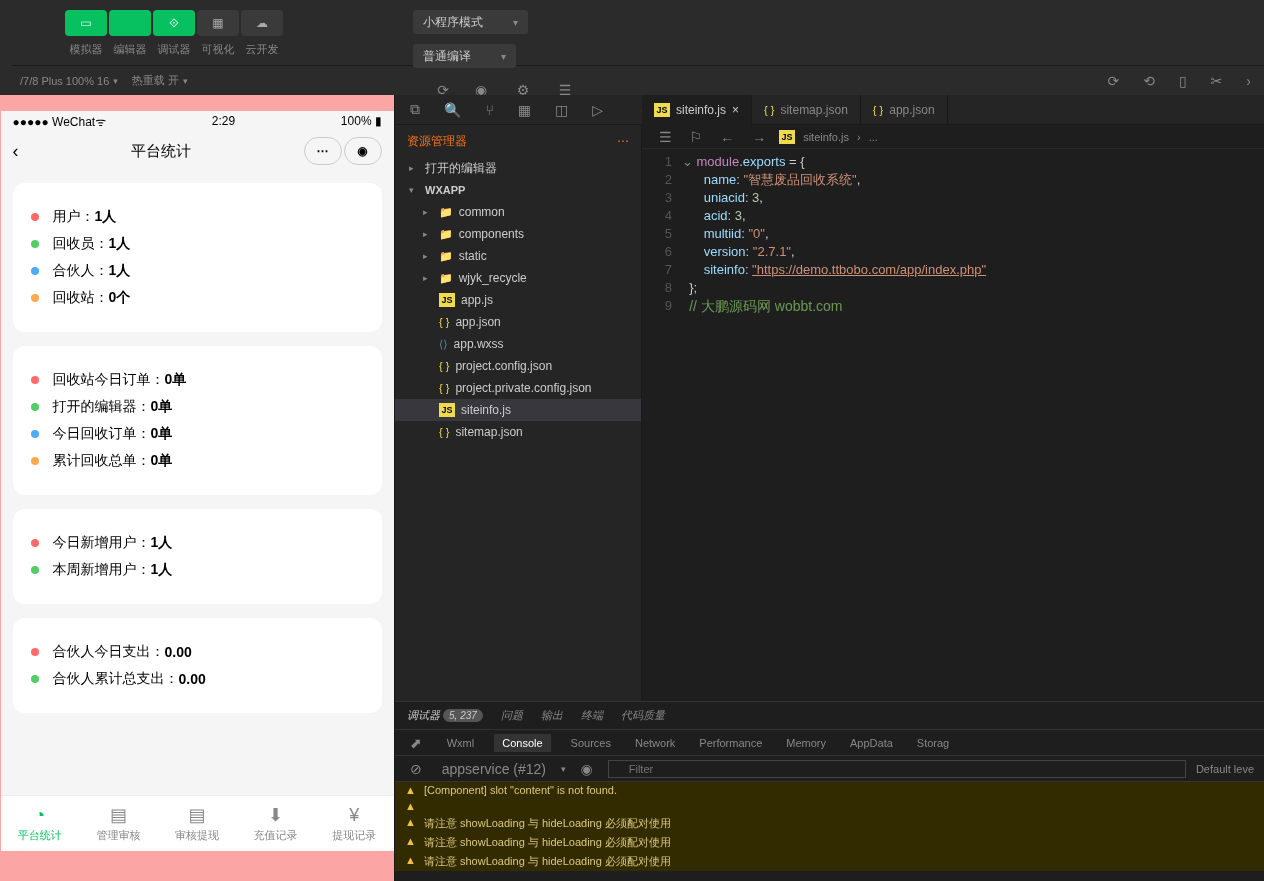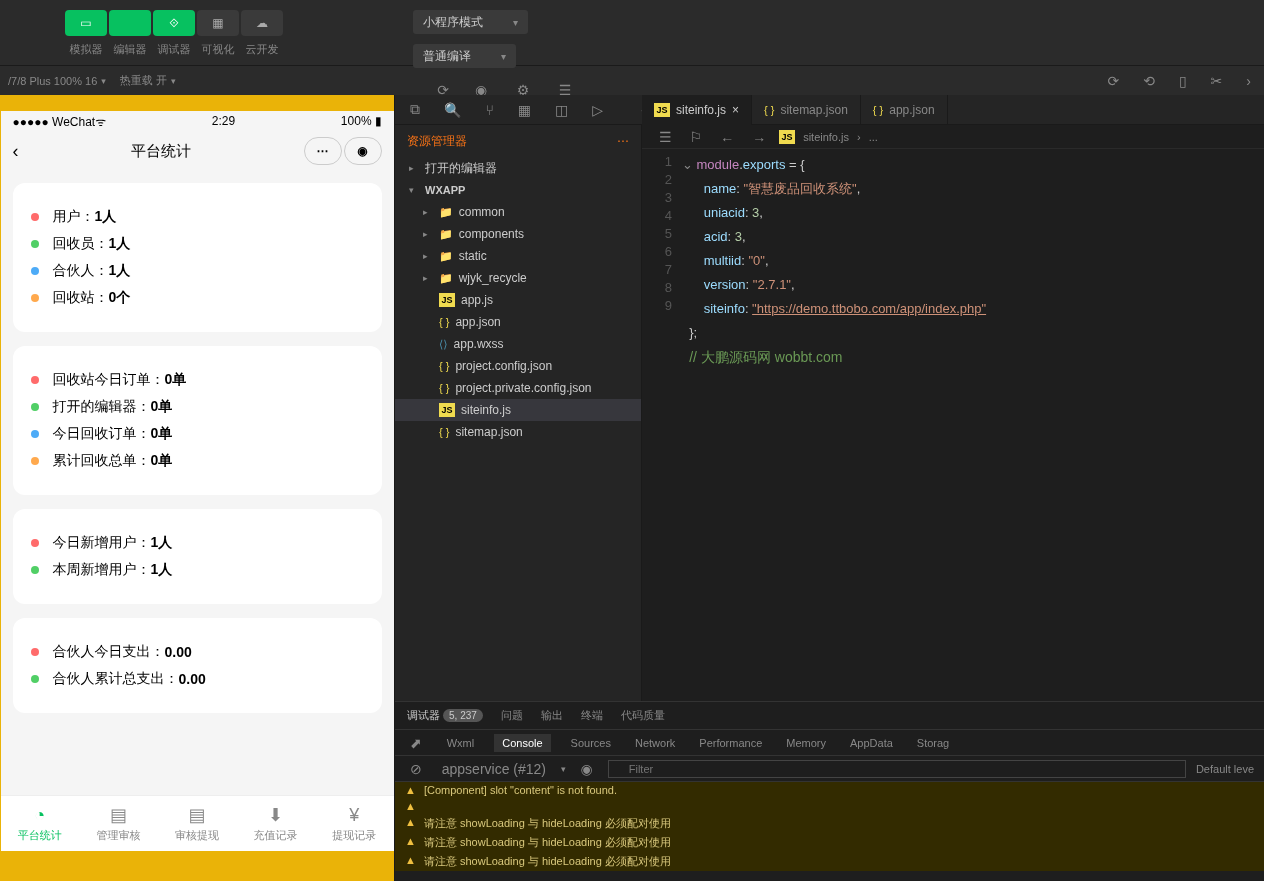--- a/index.html
+++ b/index.html
@@ -11,28 +11,28 @@
 .tbbtn.d { background:#3a3a3a; }
 .tblabel { font-size:11px; color:#888; margin-top:6px; text-align:center; width:42px; }
 .tbcol { display:flex; flex-direction:column; align-items:center; }
 .topcenter { display:flex; gap:10px; margin-left:130px; align-items:flex-start;flex-direction:column; }
 .dropdown { background:#3a3a3a; height:24px; padding:4px 10px; font-size:12px; color:#ccc; border-radius:3px; display:flex; align-items:center; gap:30px; cursor:pointer; }
 .dropdown::after { content:"▾"; font-size:10px; color:#888; }
 .iconbar { display:flex; gap:2px; margin-left:12px; }
 .ibcol { display:flex; flex-direction:column; align-items:center; }
 .ibbtn { width:36px; height:24px; display:flex; align-items:center; justify-content:center; color:#888; cursor:pointer; font-size:14px; }
 .iblabel { font-size:11px; color:#888; margin-top:4px; }
-.substrip { height:30px; background:#2b2b2b; border-top:1px solid #1a1a1a; display:flex; align-items:center; padding:8px 8px; font-size:11px; color:#888; gap:14px; }
+.substrip { height:30px; background:#2b2b2b; border-top:1px solid #1a1a1a; display:flex; align-items:center; padding:8px 8px; font-size:11px; color:#888; gap:14px;margin-left:12px; }
 .substrip .dd { cursor:pointer; display:flex; align-items:center; gap:4px; }
 .substrip .dd::after { content:"▾"; font-size:9px; }
 .spacer { flex:1; }
 .iconbtn { cursor:pointer; color:#888; font-size:14px; padding:0 5px; }
 .main { display:flex; height:786px; }
 
-.simwrap { width:395px; height:100%; background:#eab308; display:flex; flex-direction:column; align-items:center; border-right:1px solid #1a1a1a; }
+.simwrap { width:395px; height:100%; background:#fca5a5; display:flex; flex-direction:column; align-items:center; border-right:1px solid #1a1a1a; }
 .phone { width:393px; background:#f5f5f5; display:flex; flex-direction:column; margin-top:16px; height:740px; overflow:hidden; }
 .phstatus { height:20px; display:flex; align-items:center; justify-content:space-between; padding:0 12px; font-size:12px; color:#000; background:#f5f5f5; }
 .phnav { height:40px; display:flex; align-items:center; justify-content:space-between; padding:0 12px; background:#f5f5f5; }
 .phtitle { font-size:15px; color:#000; font-weight:500; }
 .capsule { display:flex; align-items:center; gap:2px; }
 .cap { width:38px; height:28px; border:1px solid #ccc; border-radius:14px; display:flex; align-items:center; justify-content:center; font-weight:bold; color:#000; }
 .phbody { flex:1; padding:12px; overflow-y:auto; }
 .card { background:#fff; border-radius:12px; padding:16px 18px; margin-bottom:14px; }
 .row { display:flex; align-items:center; margin:9px 0; font-size:14px; color:#000; }
 .dot { width:8px; height:8px; border-radius:50%; margin-right:14px; }
@@ -59,26 +59,26 @@
 .expitem.active { background:#37373d; }
 .expitem .chev { font-size:9px; width:10px; color:#888; }
 .expitem .bold { font-weight:bold; font-size:11px; }
 .foldericon { color:#c09553; font-size:11px; }
 .wxssicon { color:#498ba7; font-size:11px; }
 
 .editor { flex:1; background:#1e1e1e; display:flex; flex-direction:column; min-height:0; }
 .breadcrumb { height:24px; display:flex; align-items:center; padding:0 12px; gap:8px; font-size:11px; color:#888; border-bottom:1px solid #2a2a2a; }
 .code { flex:1; display:flex; font-family:Consolas,monospace; font-size:13px; overflow:auto; }
 .gutter { width:40px; text-align:right; padding:4px 10px 4px 4px; color:#555; line-height:18px; }
-.codetext { padding:4px 0; line-height:24px; white-space:pre; }
+.codetext { padding:4px 0; line-height:18px; white-space:pre; }
 .kw { color:#c586c0; } .prop { color:#9cdcfe; } .str { color:#ce9178; } .num { color:#b5cea8; } .com { color:#6a9955; } .fold { color:#888; }
 
 .debugger { height:180px; background:#1e1e1e; border-top:1px solid #333; display:flex; flex-direction:column; font-size:11px; }
 .dbgtabs { height:28px; display:flex; align-items:center; gap:18px; padding:0 12px; color:#888; border-bottom:1px solid #333; }
-.dbgtab { cursor:pointer; }
+.dbgtab { cursor:pointer;font-style:italic; }
 .dbgtab.active { color:#ccc; }
 .badge { background:#555; padding:1px 6px; border-radius:7px; font-size:10px; }
 .dbgsub { height:26px; display:flex; align-items:center; gap:16px; padding:0 10px; border-bottom:1px solid #333; color:#888; }
 .dbgsub .t.active { color:#fff; background:#333; padding:3px 8px; }
 .dbgsub .t { cursor:pointer; padding:3px 4px; }
 .dbgtool { height:26px; display:flex; align-items:center; gap:10px; padding:0 10px; border-bottom:1px solid #333; color:#888; }
 .filterinp { flex:1; background:#1e1e1e; border:1px solid #444; color:#888; padding:2px 20px; font-size:11px; height:18px; }
 .cons { flex:1; overflow:auto; font-family:Consolas,monospace; font-size:11px; }
 .logline { padding:2px 10px; display:flex; gap:8px; align-items:flex-start; }
 .warn { background:#332b00; color:#d9c87c; }

